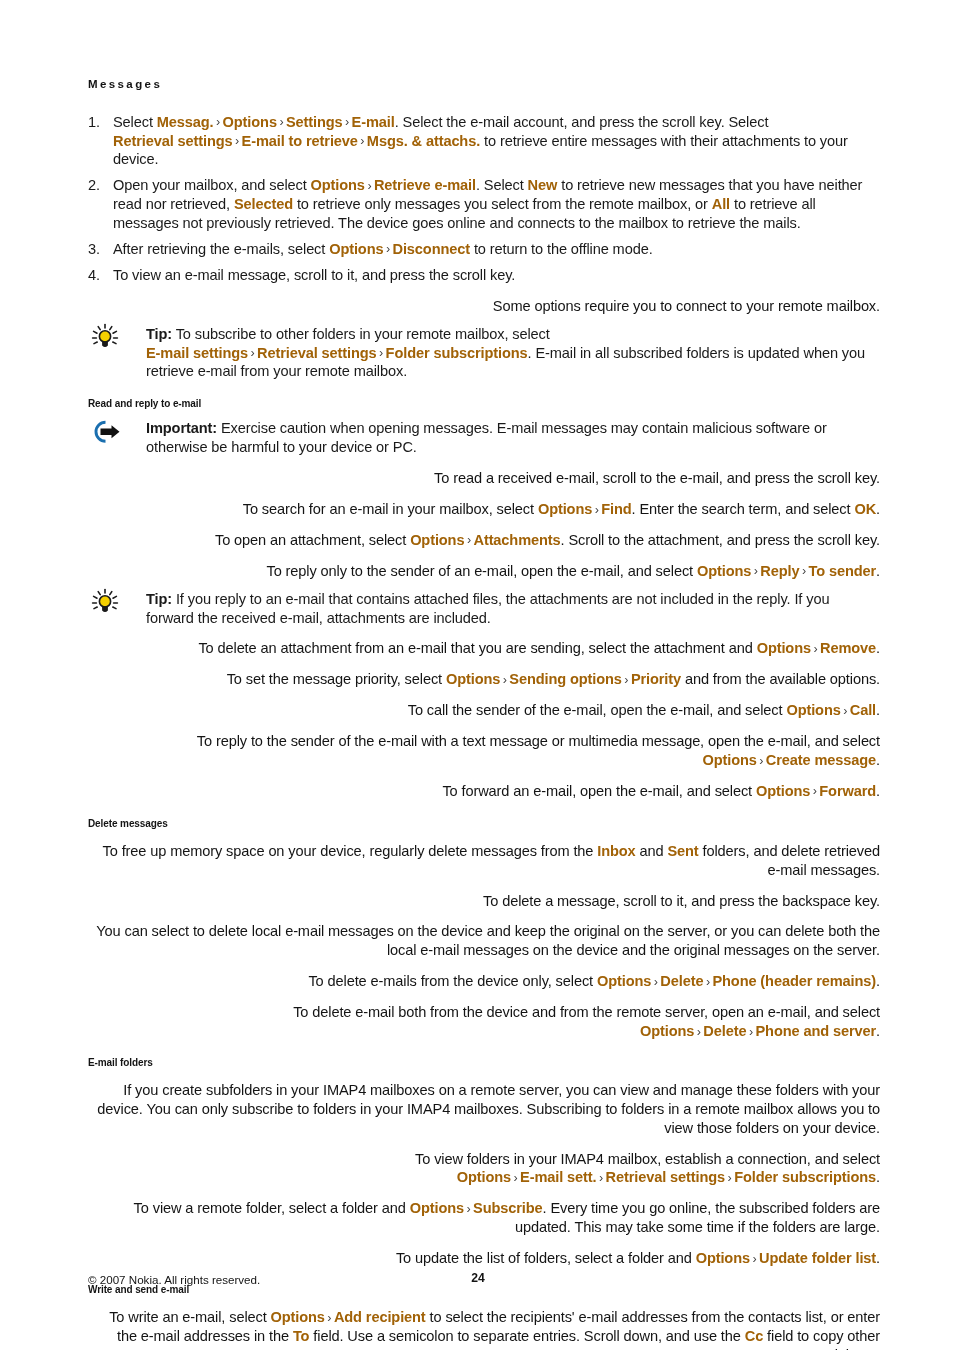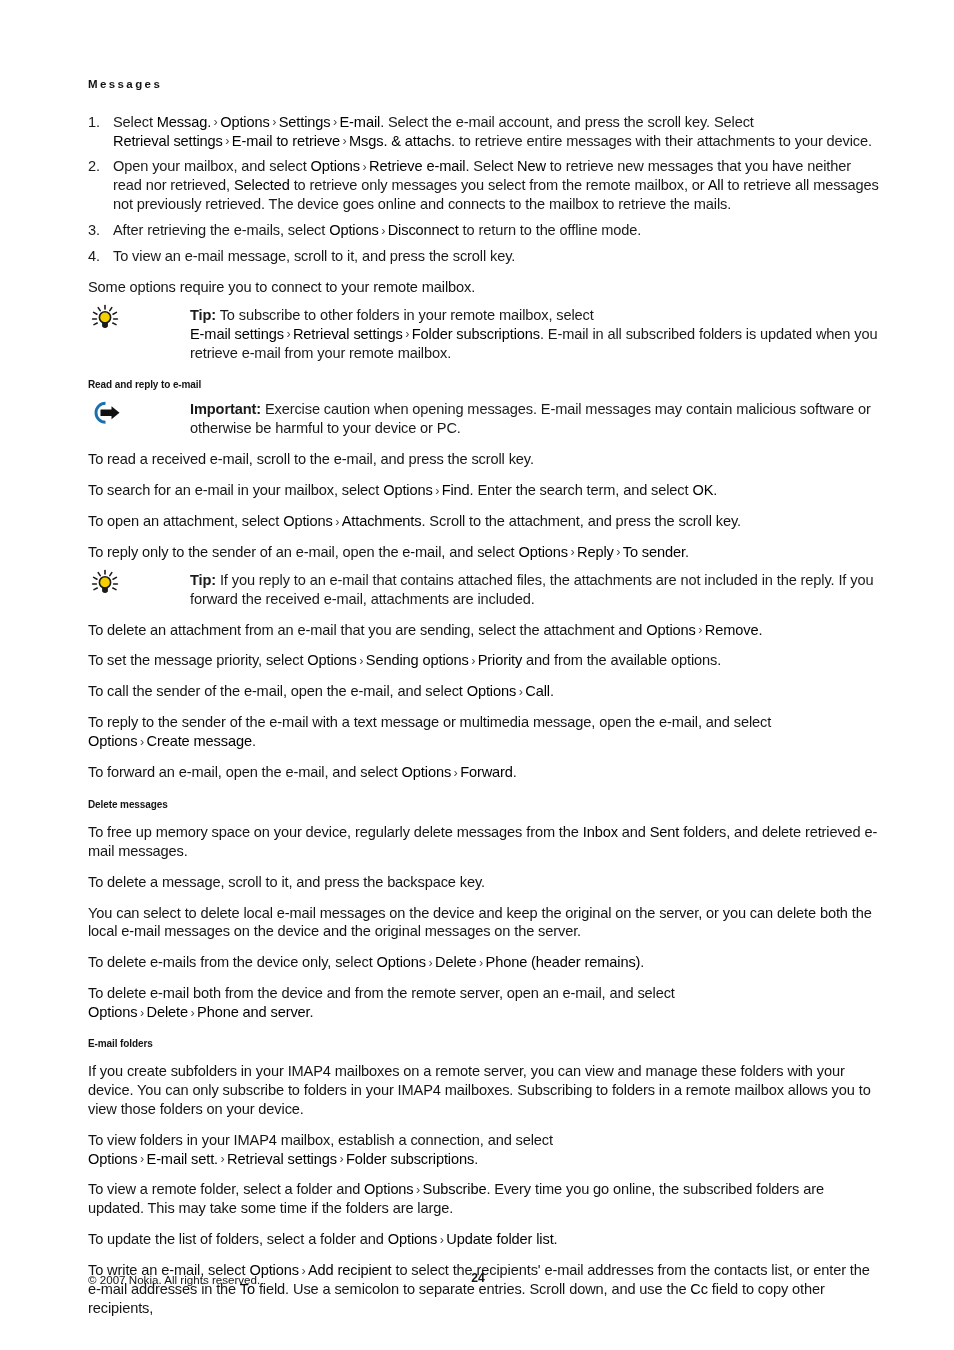--- a/index.html
+++ b/index.html
@@ -31,24 +31,25 @@
     margin: 0 0 22px 0;
     line-height: 1.1;
   }
   
   p {
     margin: 12px 0 9px 0;
     font-size: 14.6px;
     line-height: 1.295;
     color: #141414;
     letter-spacing: -0.12px;
+    text-align: right;
   }
   .lnk {
-    color: #000000;
-    font-weight: normal;
+    color: #a16207;
+    font-weight: bold;
     white-space: nowrap;
   }
   .chev {
     color: #3f3f3f;
     font-weight: normal;
     padding: 0 2.5px;
     font-size: 12.5px;
     position: relative;
     top: -0.5px;
   }
@@ -88,21 +89,20 @@
     width: 58px;
     height: 26px;
     position: relative;
     margin-top: 1px;
   }
   .note .txt {
     flex: 1 1 auto;
     font-size: 14.6px;
     line-height: 1.295;
     letter-spacing: -0.12px;
-    margin-left: 44px;
   }
 
   
   .bulb-wrap { position: absolute; left: 2px; top: -3px; }
 
   
   .imp-wrap { position: absolute; left: 0px; top: -2px; }
 
   
   h2.sec {
@@ -241,20 +241,21 @@
     </div>
 
   <h2 class="sec tight">E-mail folders</h2>
   <div>
       <p>If you create subfolders in your IMAP4 mailboxes on a remote server, you can view and manage these folders with your device. You can only subscribe to folders in your IMAP4 mailboxes. Subscribing to folders in a remote mailbox allows you to view those folders on your device.</p>
       <p>To view folders in your IMAP4 mailbox, establish a connection, and select <span class="lnk">Options</span><span class="chev">›</span><span class="lnk">E-mail sett.</span><span class="chev">›</span><span class="lnk">Retrieval settings</span><span class="chev">›</span><span class="lnk">Folder subscriptions</span>.</p>
       <p>To view a remote folder, select a folder and <span class="lnk">Options</span><span class="chev">›</span><span class="lnk">Subscribe</span>. Every time you go online, the subscribed folders are updated. This may take some time if the folders are large.</p>
       <p>To update the list of folders, select a folder and <span class="lnk">Options</span><span class="chev">›</span><span class="lnk">Update folder list</span>.</p>
     </div>
 
+  <h2 class="sec tight">Write and send e-mail</h2>
   <div>
       <p>To write an e-mail, select <span class="lnk">Options</span><span class="chev">›</span><span class="lnk">Add recipient</span> to select the recipients' e-mail addresses from the contacts list, or enter the e-mail addresses in the <span class="lnk">To</span> field. Use a semicolon to separate entries. Scroll down, and use the <span class="lnk">Cc</span> field to copy other recipients,</p>
     </div>
 
   <div class="footer">
     <span class="copy">© 2007 Nokia. All rights reserved.</span>
     <span class="pageno">24</span>
   </div>
 
 </div>

